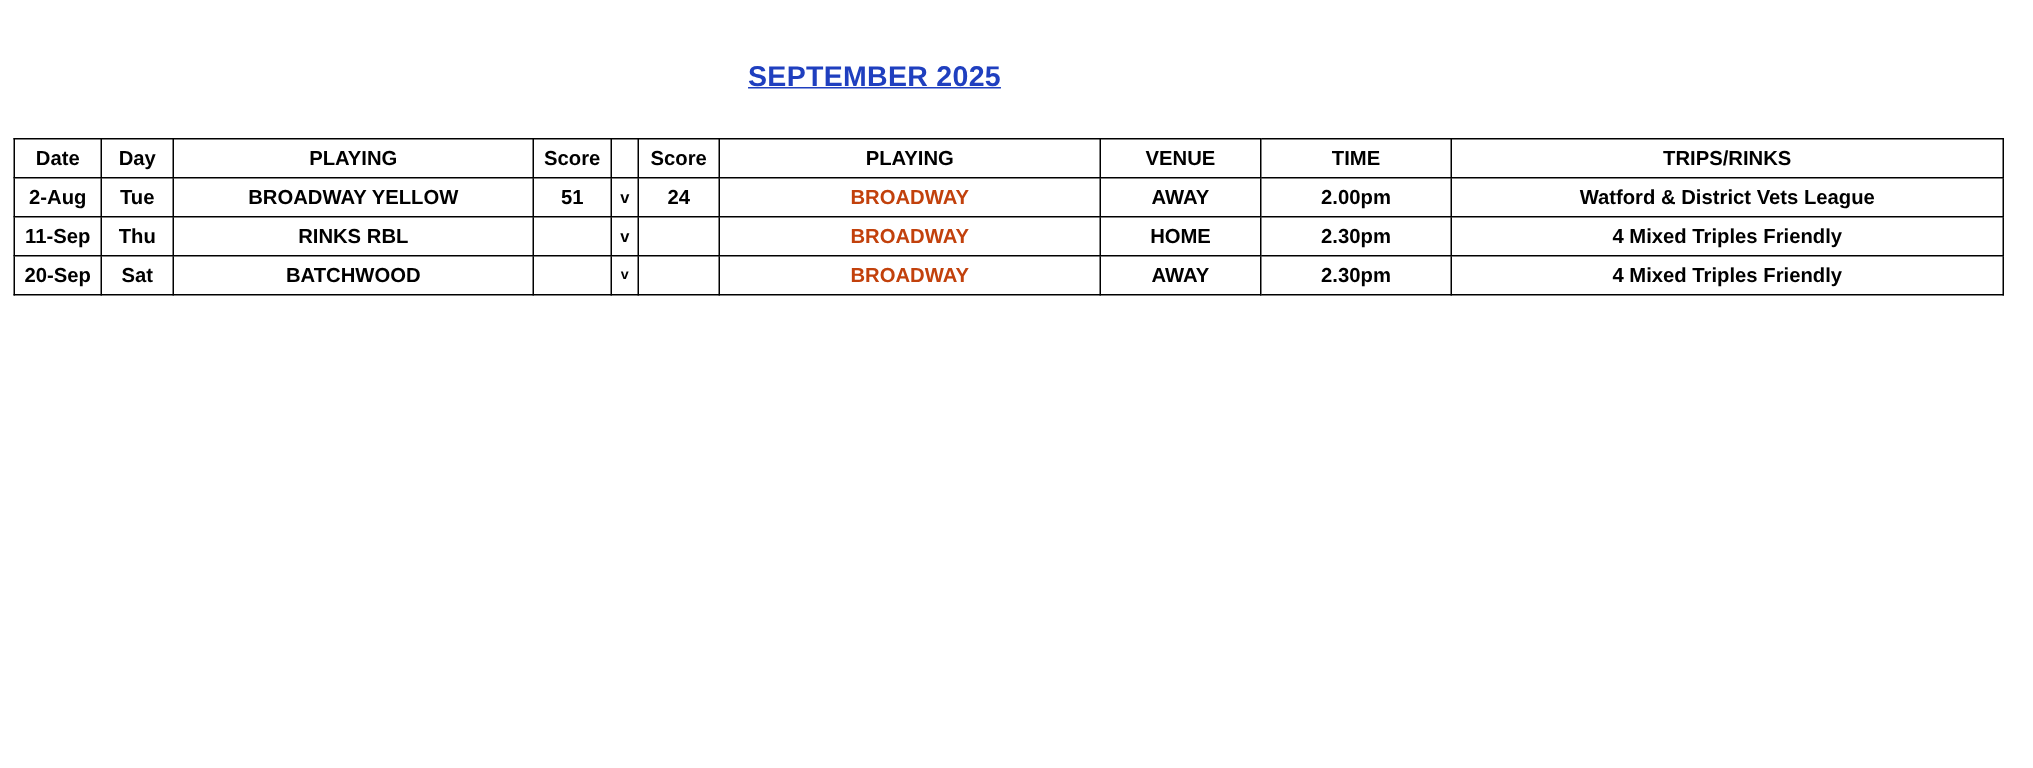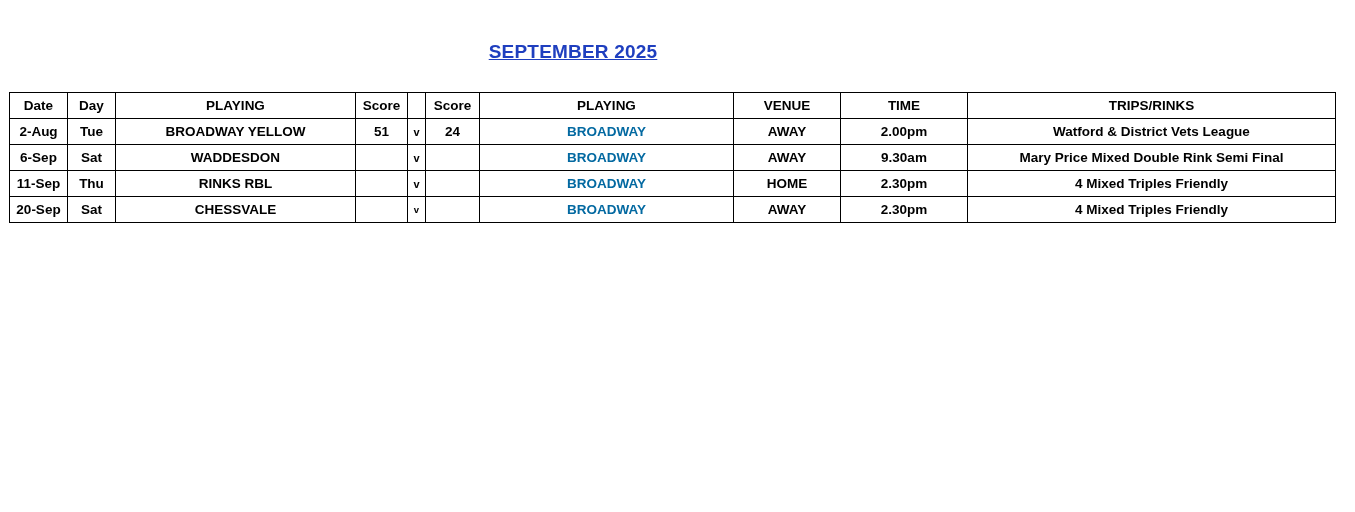--- a/index.html
+++ b/index.html
@@ -15,21 +15,21 @@
     overflow: hidden;
   }
   .page {
     position: relative;
     width: 1355px;
     height: 512px;
   }
   
   .title-band {
     position: absolute;
-    left: 8px;
+    left: 18px;
     top: 24px;
     width: 1130px;
     height: 56px;
     display: flex;
     align-items: center;
     justify-content: center;
   }
   .title-text {
     font-size: 19px;
     font-weight: bold;
@@ -67,21 +67,21 @@
   col.c-day    { width: 48px; }
   col.c-home   { width: 240px; }
   col.c-score1 { width: 52px; }
   col.c-v      { width: 18px; }
   col.c-score2 { width: 54px; }
   col.c-away   { width: 254px; }
   col.c-venue  { width: 107px; }
   col.c-time   { width: 127px; }
   col.c-trips  { width: 368px; }
 
-  .green { color: #0369a1; }
+  .green { color: #c2410c; }
   .v-cell { font-size: 11px; font-weight: bold; }
   .v-cell-small { font-size: 9.5px; font-weight: bold; }
   .span-finals { font-weight: bold; }
 </style>
 </head>
 <body>
 
 <div class="page">
 
   <div class="title-band">
@@ -122,47 +122,35 @@
         <td>BROADWAY YELLOW</td>
         <td>51</td>
         <td class="v-cell">v</td>
         <td>24</td>
         <td class="green">BROADWAY</td>
         <td>AWAY</td>
         <td>2.00pm</td>
         <td>Watford &amp; District Vets League</td>
       </tr>
       <tr>
-        <td>6-Sep</td>
-        <td>Sat</td>
-        <td>WADDESDON</td>
-        <td></td>
-        <td class="v-cell">v</td>
-        <td></td>
-        <td class="green">BROADWAY</td>
-        <td>AWAY</td>
-        <td>9.30am</td>
-        <td>Mary Price Mixed Double Rink Semi Final</td>
-      </tr>
-      <tr>
         <td>11-Sep</td>
         <td>Thu</td>
         <td>RINKS RBL</td>
         <td></td>
         <td class="v-cell">v</td>
         <td></td>
         <td class="green">BROADWAY</td>
         <td>HOME</td>
         <td>2.30pm</td>
         <td>4 Mixed Triples Friendly</td>
       </tr>
       <tr>
         <td>20-Sep</td>
         <td>Sat</td>
-        <td>CHESSVALE</td>
+        <td>BATCHWOOD</td>
         <td></td>
         <td class="v-cell-small">v</td>
         <td></td>
         <td class="green">BROADWAY</td>
         <td>AWAY</td>
         <td>2.30pm</td>
         <td>4 Mixed Triples Friendly</td>
       </tr>
     </tbody>
   </table>

